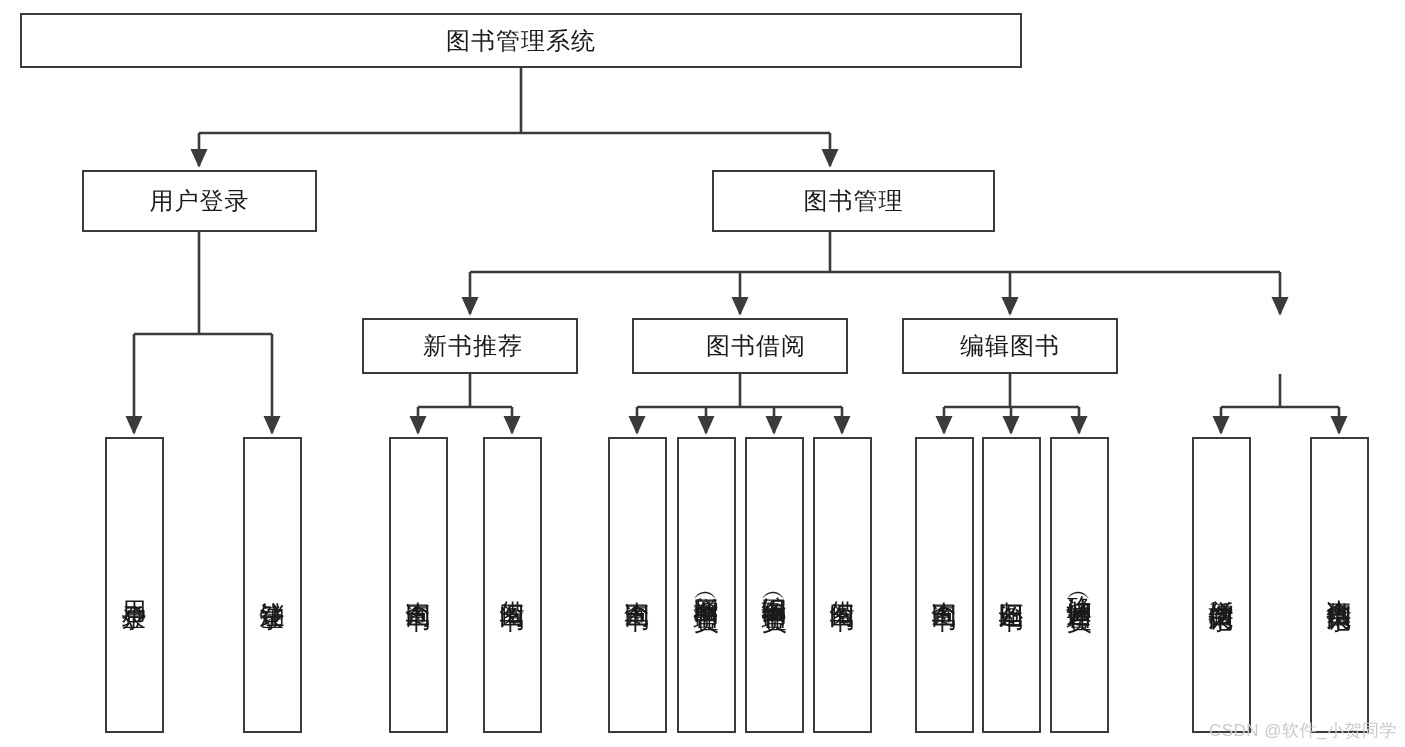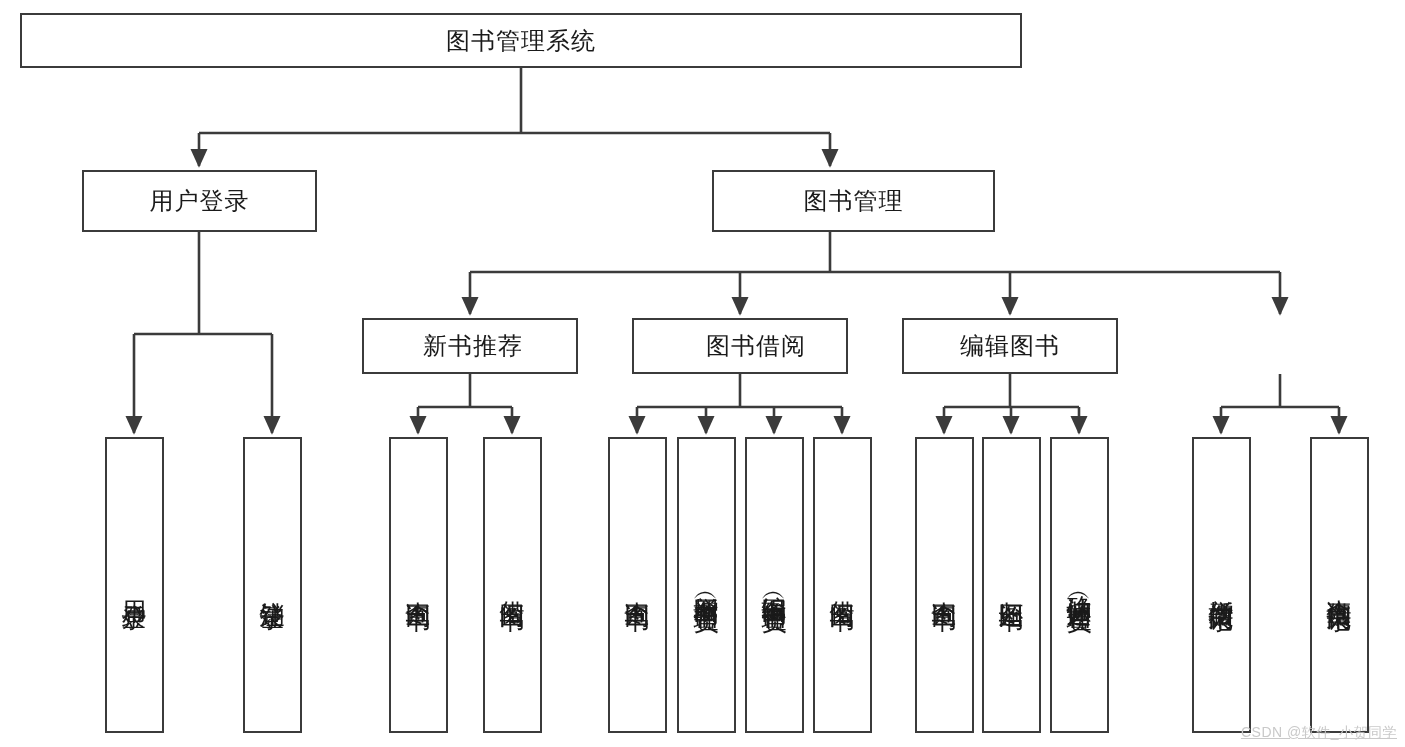--- a/index.html
+++ b/index.html
@@ -56,26 +56,25 @@
     display: block;
   }
   .leaf {
     align-items: center;
     justify-content: center;
   }
   .watermark {
     position: absolute;
     right: 8px;
     bottom: 5px;
-    font-size: 14px;
+    font-size: 17px;
     color: #c9c9c9;
     letter-spacing: 0.5px;
     white-space: nowrap;
     z-index: 3;
-    text-decoration: underline;
   }
 </style>
 </head>
 <body>
 
 <div id="diagram-root">
 
   <svg id="edge-layer" viewBox="0 0 1405 747" xmlns="http://www.w3.org/2000/svg">
     <defs>
       <marker id="arrow" viewBox="0 0 12 12" refX="10" refY="6" markerWidth="8" markerHeight="8" orient="auto-start-reverse">

